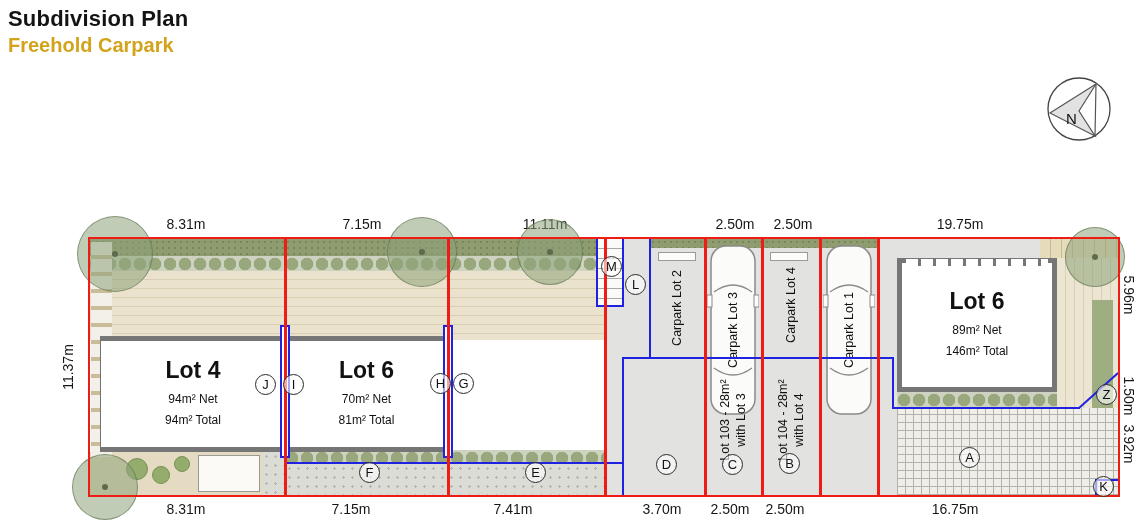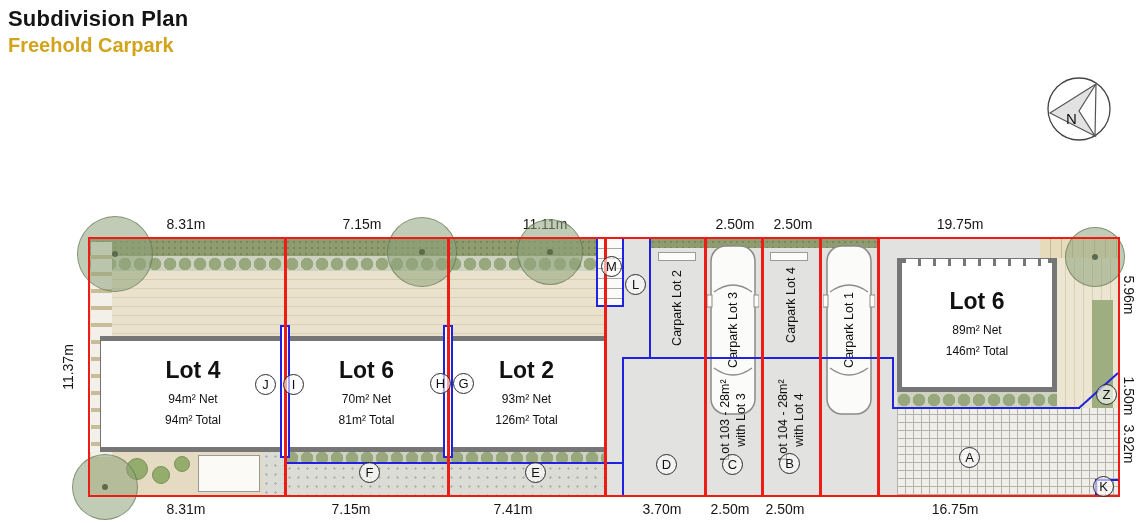--- a/index.html
+++ b/index.html
@@ -119,25 +119,20 @@
 
   <div class="abs bldg" style="left:100px;top:336px;width:185px;height:116px;border-left:1px solid #737373;">
     <div class="nm">Lot 4</div>
     <div class="ln">94m² Net</div>
     <div class="ln">94m² Total</div>
   </div>
   <div class="abs bldg" style="left:285px;top:336px;width:163px;height:116px;">
     <div class="nm">Lot 6</div>
     <div class="ln">70m² Net</div>
     <div class="ln">81m² Total</div>
-  </div>
-  <div class="abs bldg" style="left:448px;top:336px;width:157px;height:116px;">
-    <div class="nm">Lot 2</div>
-    <div class="ln">93m² Net</div>
-    <div class="ln">126m² Total</div>
   </div>
   <div class="abs bldg" style="left:897px;top:258px;width:160px;height:134px;border:5px solid #767676;">
     <div class="nm">Lot 6</div>
     <div class="ln">89m² Net</div>
     <div class="ln">146m² Total</div>
   </div>
   <div class="abs windows" style="left:906px;top:259px;width:142px;height:7px;"></div>
 
   <div class="abs blue-box" style="left:596px;top:237px;width:28px;height:70px;background:#fafaf8 repeating-linear-gradient(180deg,transparent 0 9px,#a8a8a2 9px 10px);"></div>
 

